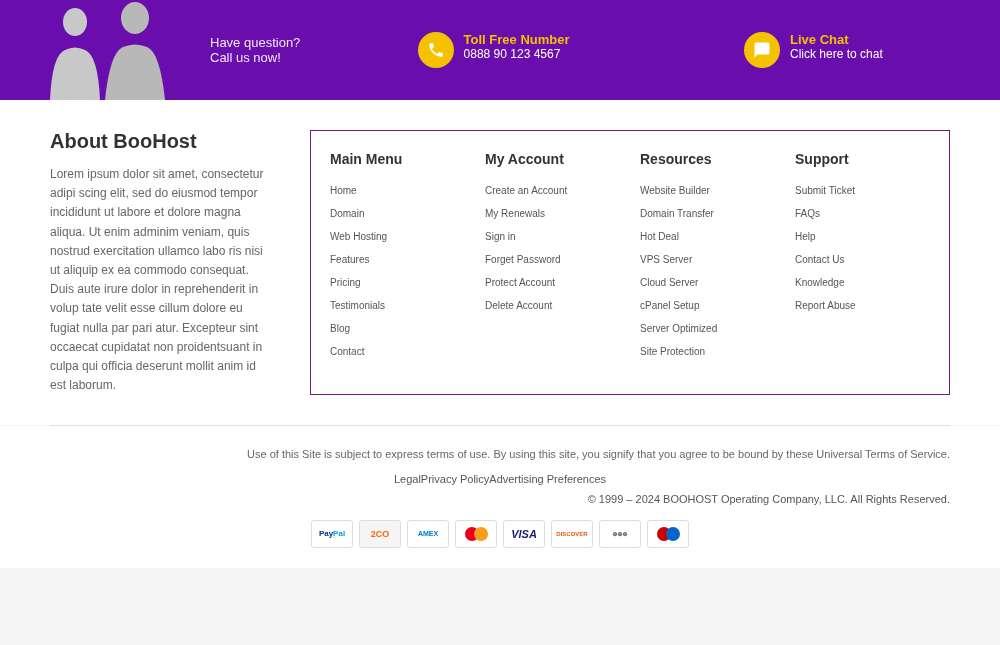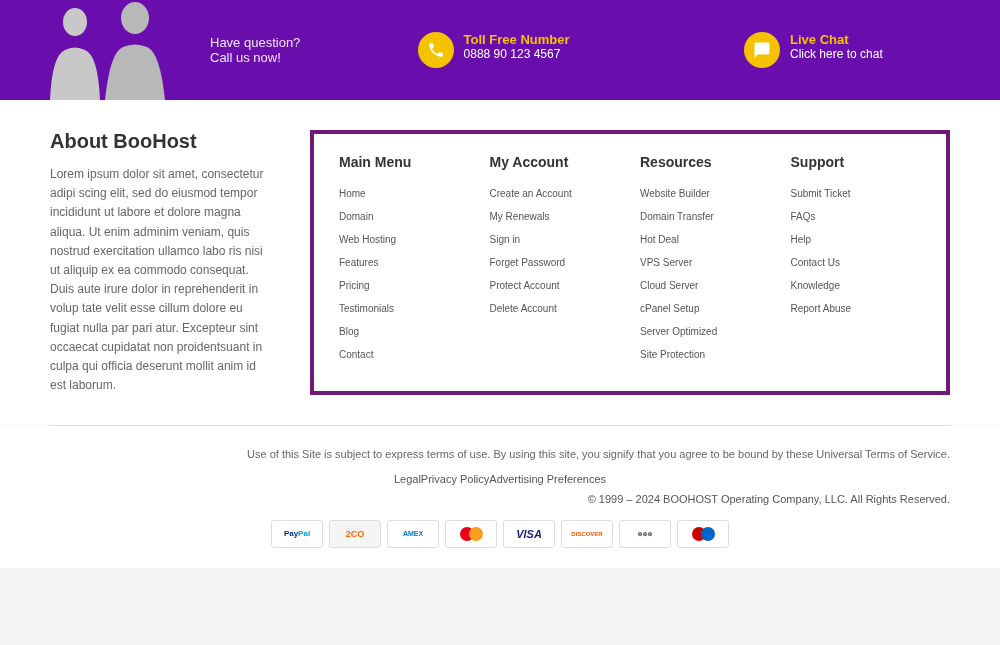--- a/index.html
+++ b/index.html
@@ -109,22 +109,22 @@
 
     .about-section p {
       font-size: 12px;
       color: #666;
       line-height: 1.6;
     }
 
     
     .menu-section {
       flex: 1;
-      border: 4px solid #701a75;
-      padding: 20px 25px;
+      border: 1px solid #701a75;
+      padding: 20px 19px;
     }
 
     .menu-columns {
       display: flex;
       gap: 20px;
     }
 
     .menu-column {
       flex: 1;
     }
@@ -190,21 +190,21 @@
     }
 
     .payment-icons {
       display: flex;
       justify-content: center;
       gap: 6px;
       align-items: center;
     }
 
     .payment-card {
-      width: 52px;
+      width: 42px;
       height: 28px;
       border: 1px solid #ddd;
       border-radius: 3px;
       display: flex;
       align-items: center;
       justify-content: center;
       font-size: 7px;
       font-weight: bold;
       color: #333;
       background: white;

